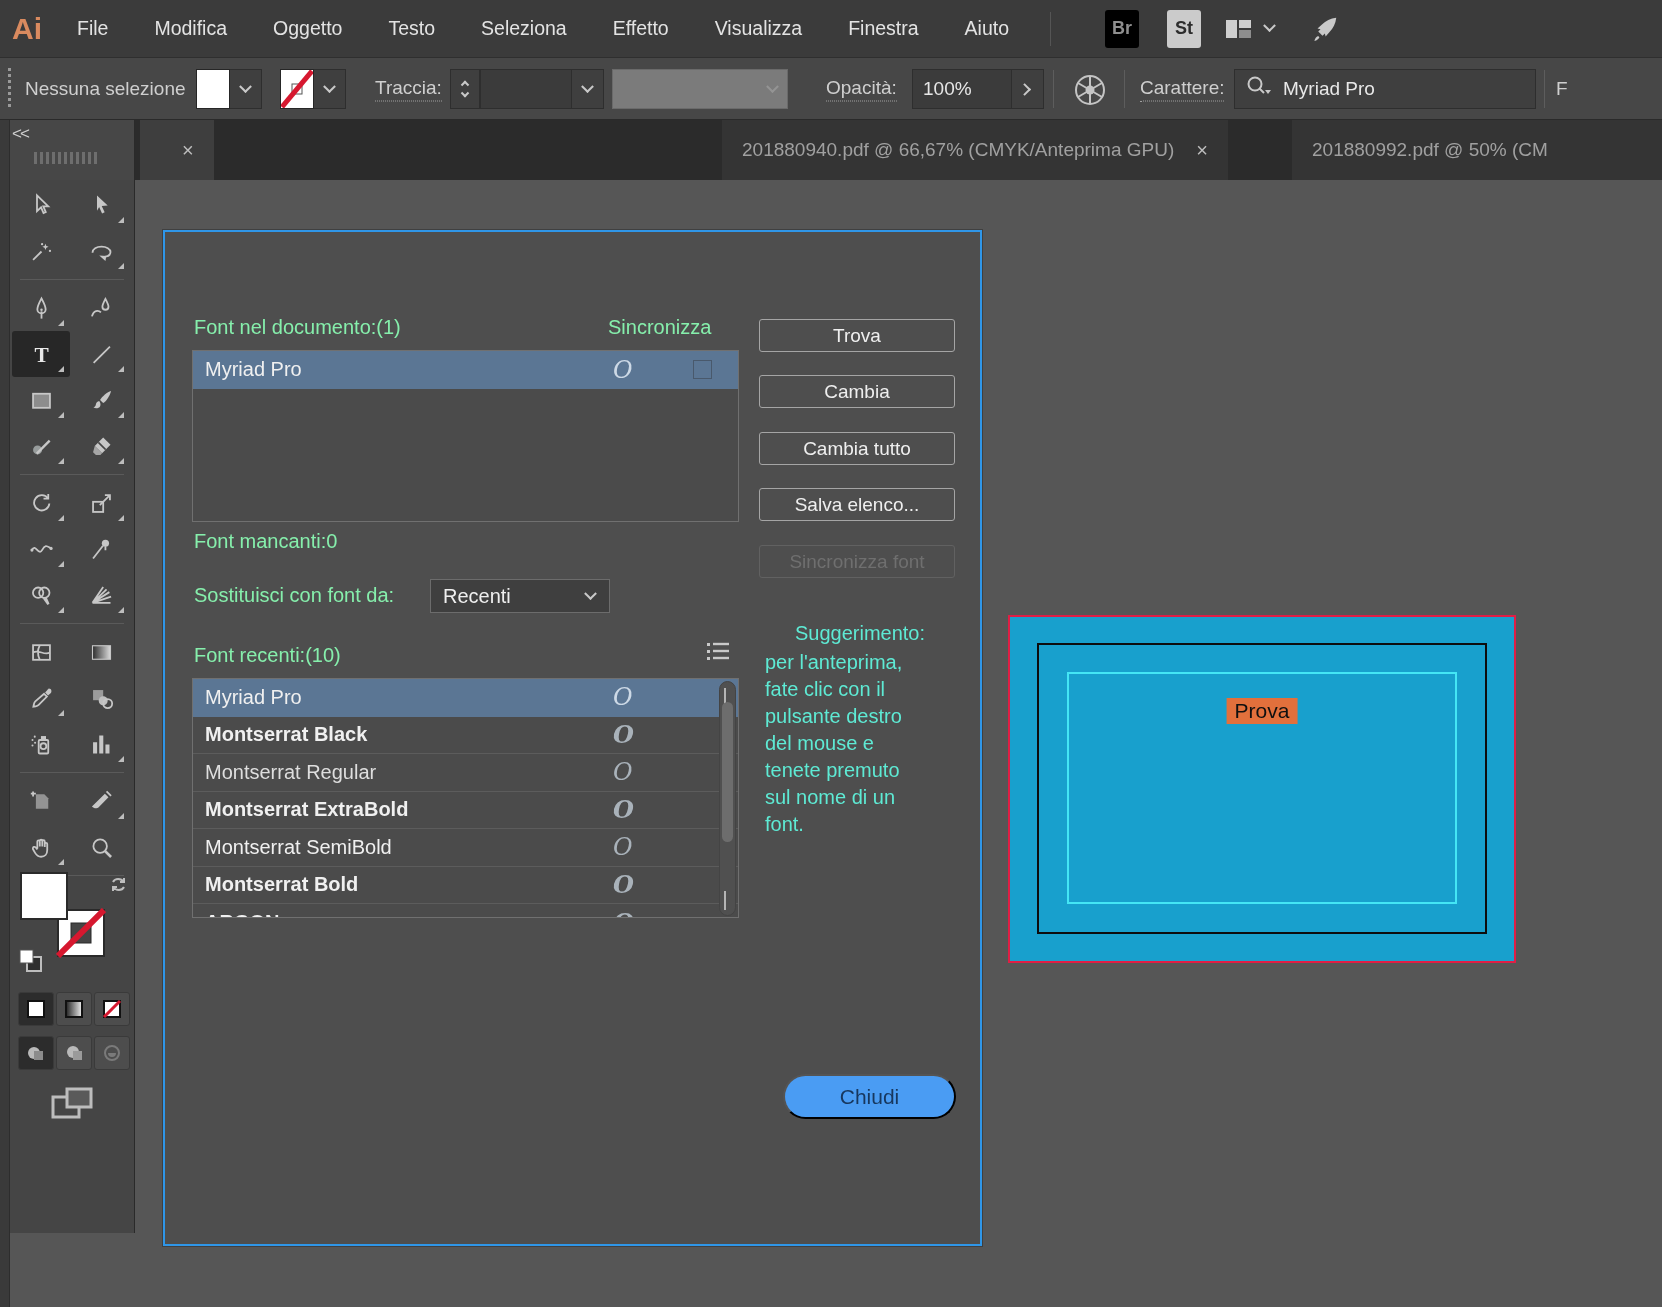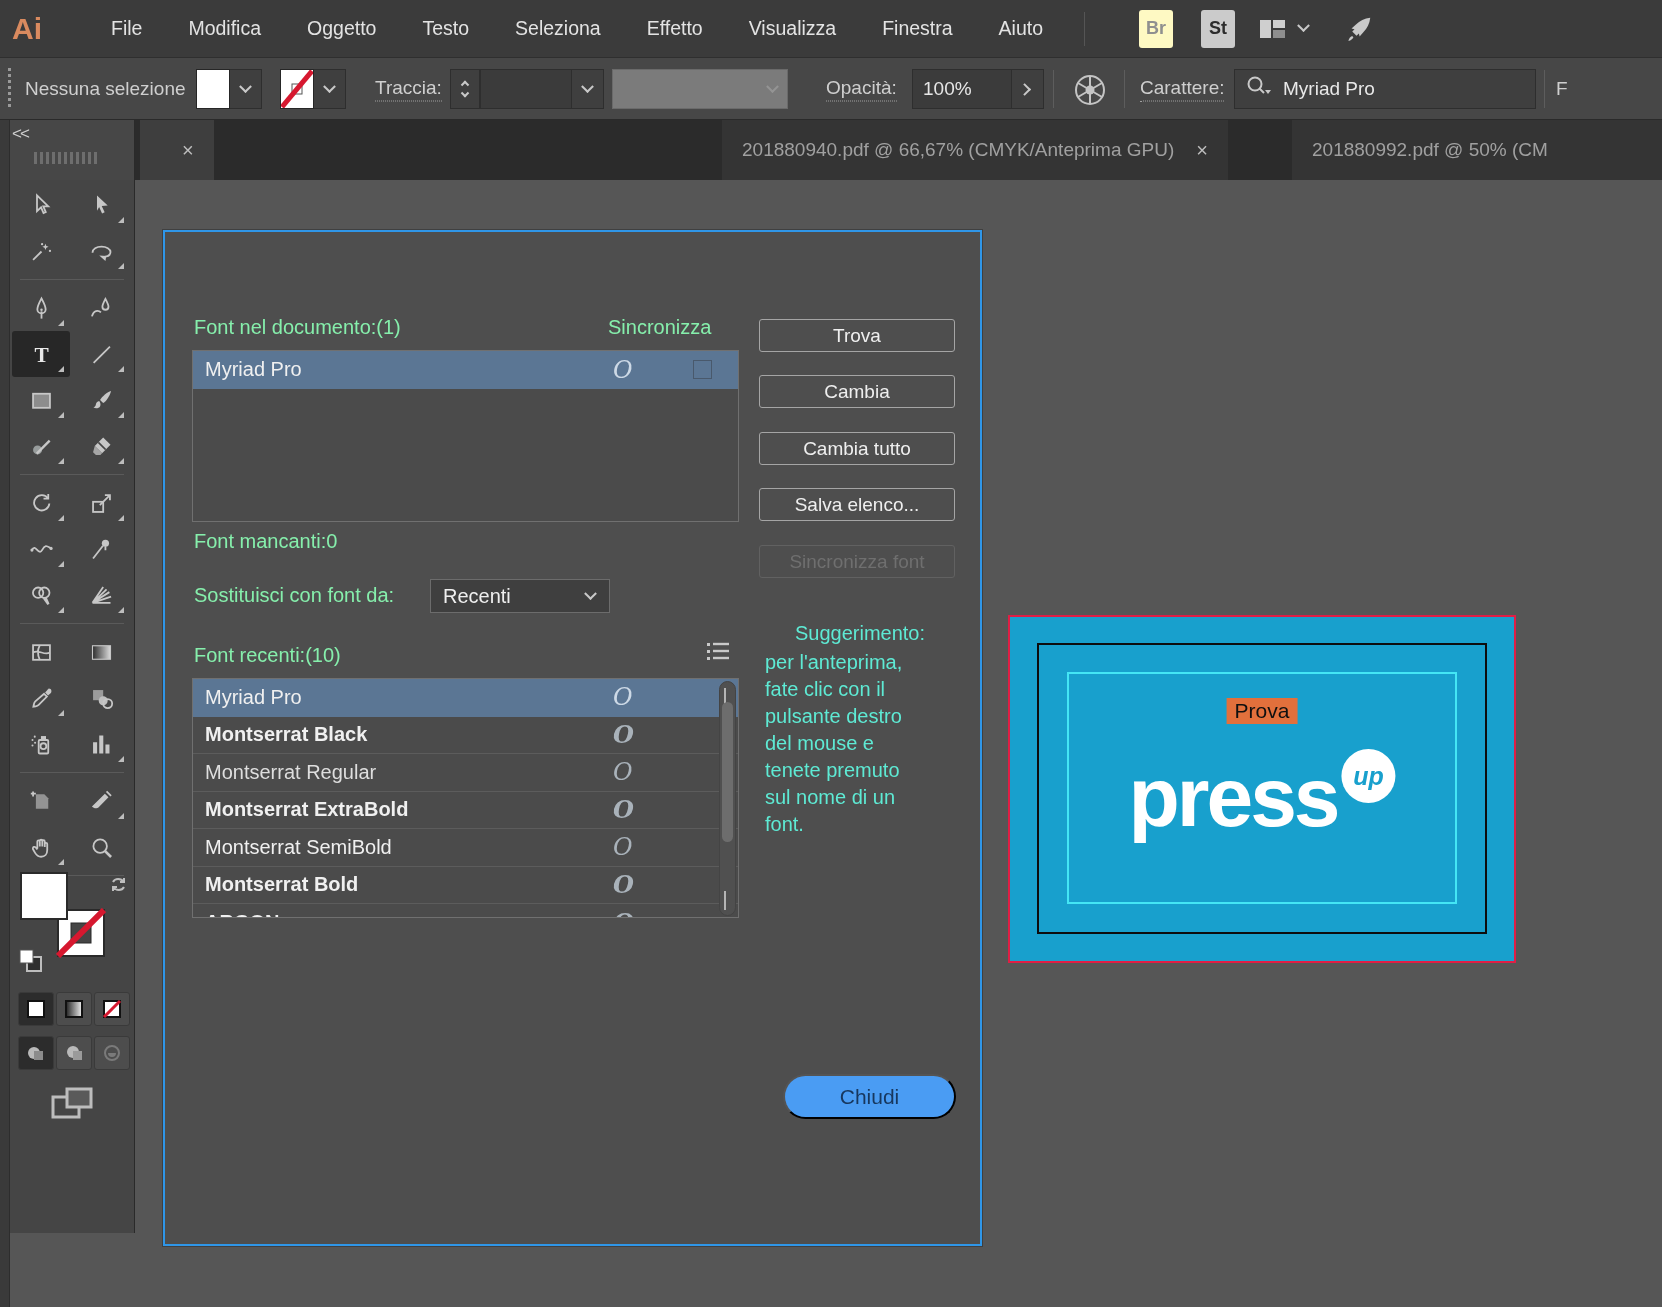--- a/index.html
+++ b/index.html
@@ -3,26 +3,26 @@
 <meta charset="utf-8">
 <style>
   * { margin:0; padding:0; box-sizing:border-box; }
   html,body { width:1662px; height:1307px; overflow:hidden; background:#565656;
               font-family:"Liberation Sans", sans-serif; }
   .app { position:relative; width:1662px; height:1307px; background:#565656; }
 
   
   .menubar { position:absolute; left:0; top:0; width:1662px; height:57px;
              background:#3b3b3b; display:flex; align-items:center; }
-  .ai-logo { font-weight:bold; font-size:30px; color:#d98a5f; margin-left:12px; margin-right:46px; }
+  .ai-logo { font-weight:bold; font-size:30px; color:#d98a5f; margin-left:12px; margin-right:12px; }
   .menu-item { color:#e3e3e3; font-size:19.5px; padding:0 23px; height:57px; line-height:57px; }
   .mb-sep { width:1px; height:34px; background:#555; margin:0 18px; }
   .sq-btn { width:34px; height:38px; border-radius:3px; display:flex; align-items:center;
             justify-content:center; font-size:18px; font-weight:bold; margin:0 14px; }
-  .br-btn { background:#fef9c3; color:#8f8f8f;margin-left:36px; }
+  .br-btn { background:#000000; color:#8f8f8f;margin-left:36px; }
   .st-btn { background:#cbcbcb; color:#2d2d2d; }
   .mb-icon { display:flex; align-items:center; margin:0 10px; }
 
   
   .controlbar { position:absolute; left:0; top:57px; width:1662px; height:63px;
                 background:#474747; border-top:1px solid #2f2f2f; border-bottom:1px solid #2a2a2a; }
   .cb-grip { position:absolute; left:8px; top:10px; width:3px; height:42px;
              background:repeating-linear-gradient(#9a9a9a 0 3px, transparent 3px 6px); }
   .cb-label { position:absolute; top:50%; transform:translateY(-50%); color:#cfcfcf; font-size:19px; }
   .cb-underdot { border-bottom:1px dotted #9f9f9f; padding-bottom:2px; }
@@ -553,24 +553,20 @@
           <rect x="18" y="4" width="24" height="18" fill="#5a5a5a" stroke="#bdbdbd" stroke-width="3"></rect>
         </svg>
     </span>
   </div>
 
   <div class="canvas">
     <div class="card">
       <div class="card-black">
         <div class="card-cyan">
           <span class="prova-hl">Prova</span>
-          <div class="press-row">
-            <span class="press-word">press</span>
-            <span class="up-badge">up</span>
-          </div>
         </div>
       </div>
     </div>
   </div>
 
   <div class="dialog">
 
     <span class="dlg-label" style="left:29px;top:84px">Font nel documento:(1)</span>
     <span class="dlg-label" style="left:443px;top:84px">Sincronizza</span>
 

